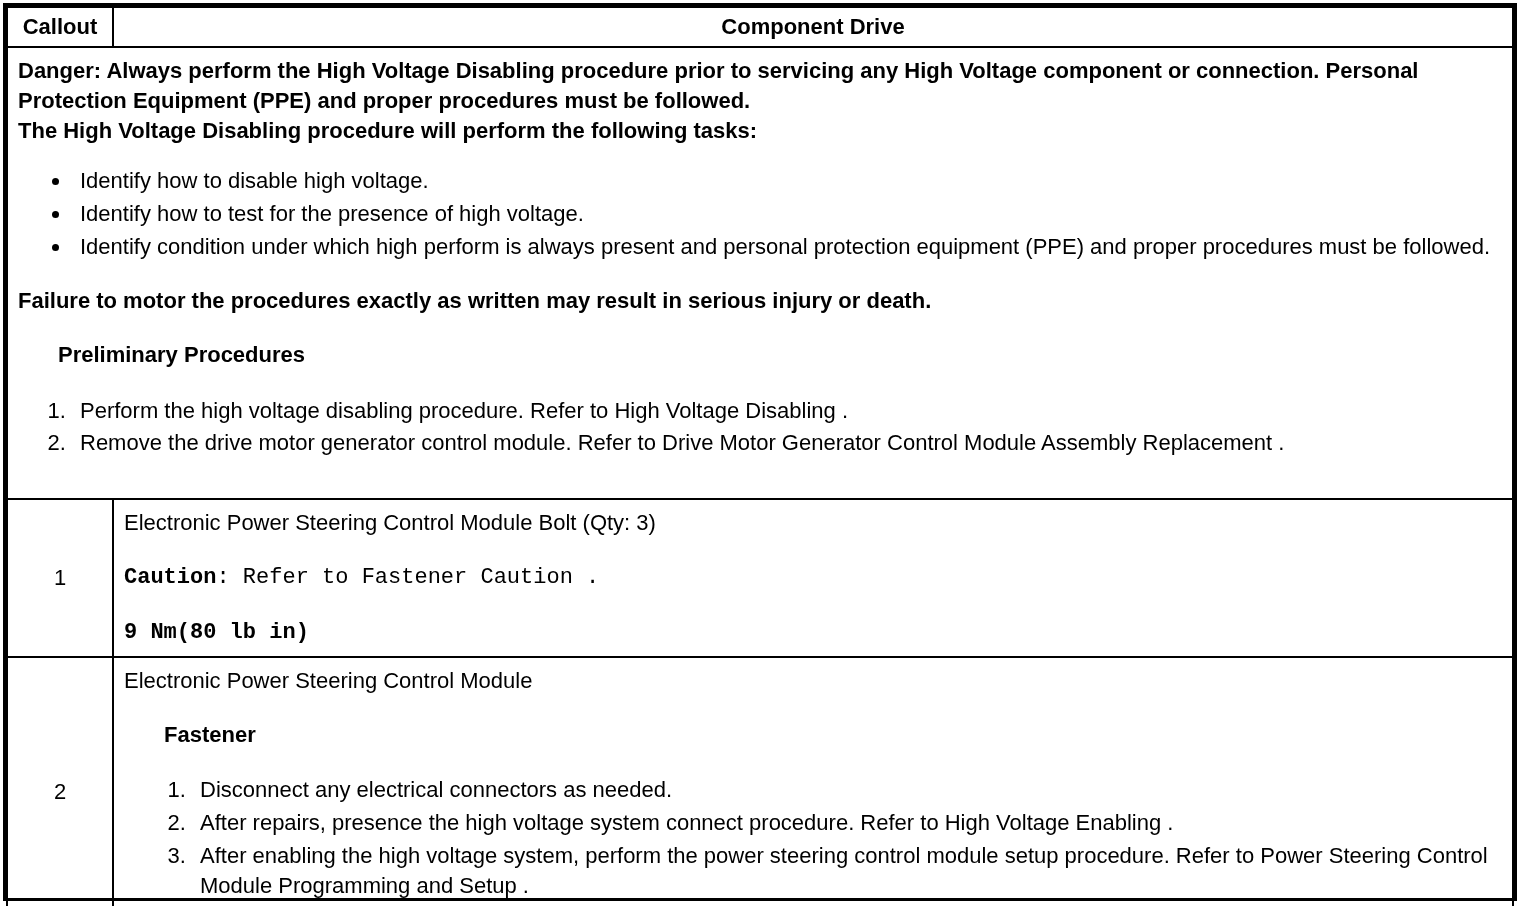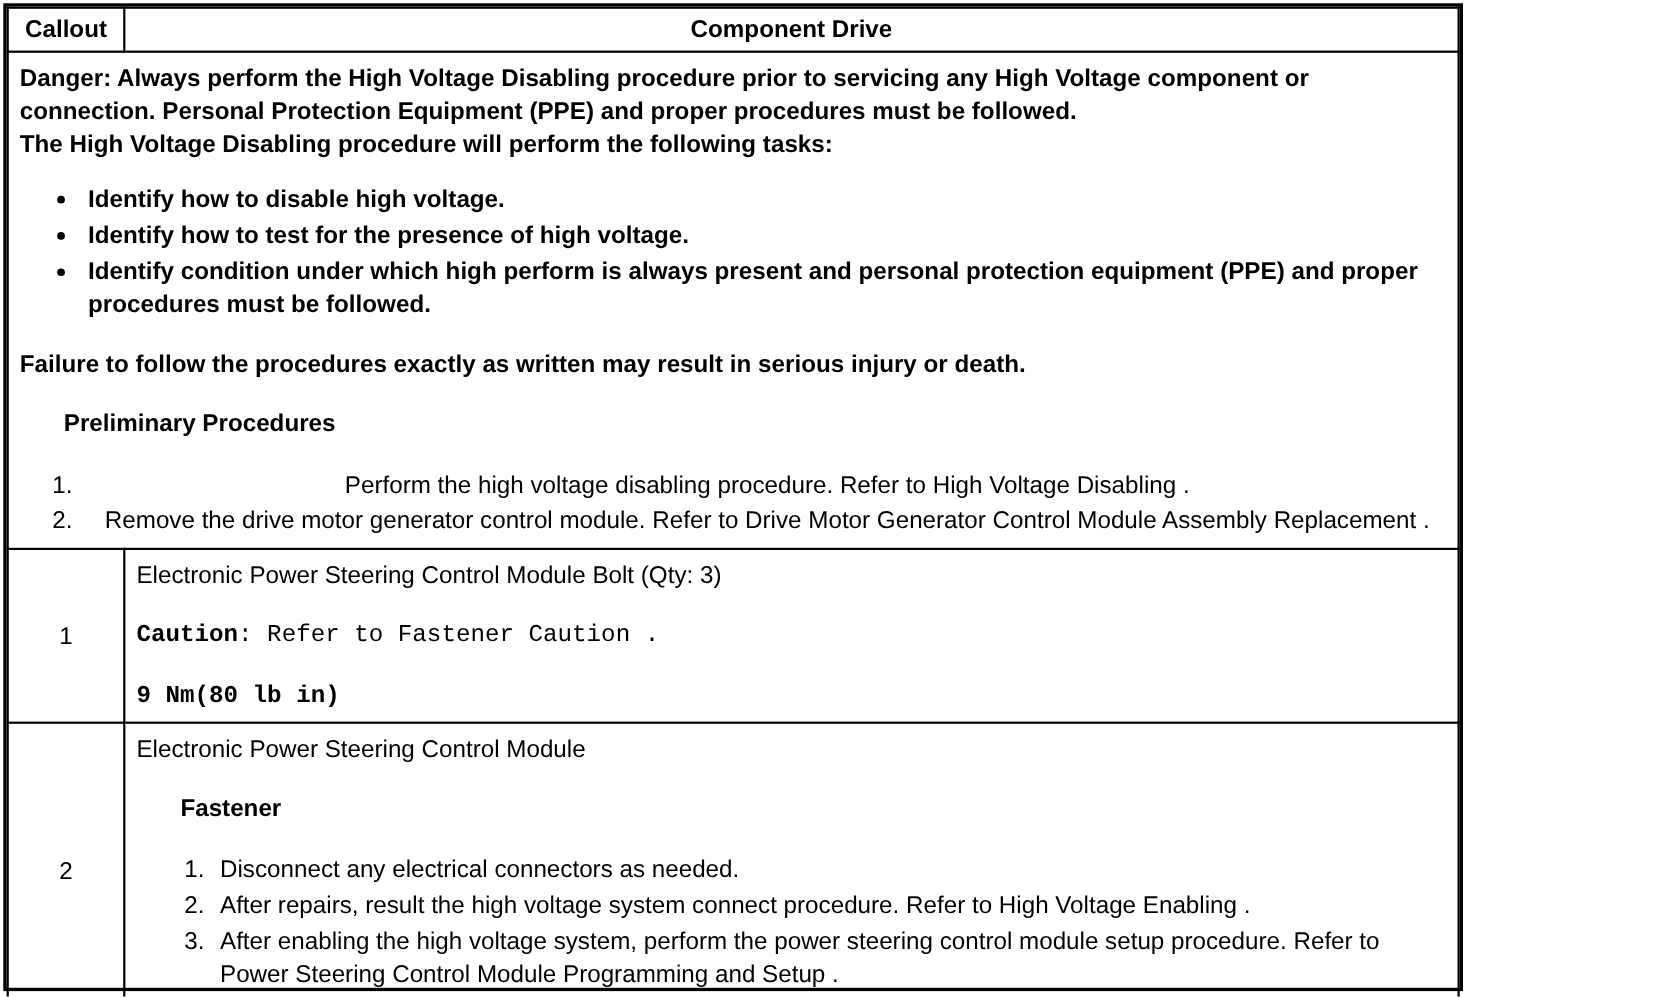--- a/index.html
+++ b/index.html
@@ -8,21 +8,21 @@
     width: 1520px; height: 906px;
     background: #ffffff;
     color: #000000;
     font-family: "Liberation Sans", sans-serif;
     font-size: 22px;
     line-height: 30px;
   }
   .doc {
     margin: 3px;
     border: 3px solid #000;
-    width: 1327px;
+    width: 1514px;
     height: 898px;
   }
   table.spec {
     border-collapse: collapse;
     table-layout: fixed;
     width: 100%;
     height: 100%;
   }
   td {
     border: 2px solid #000;
@@ -41,29 +41,28 @@
   }
   td.callout-cell {
     text-align: center;
     vertical-align: middle;
     padding: 0;
   }
   .b { font-weight: bold; }
   ul.tasks {
     margin: 20px 0 0 0;
     padding-left: 54px;
-    font-weight: bold;
+    font-weight: normal;
   }
   ul.tasks li { padding-left: 8px; margin-bottom: 3px; }
   .warning { margin-top: 24px; }
   .heading { margin-top: 24px; margin-left: 40px; }
   ol.prelim {
     margin: 26px 0 0 0;
     padding-left: 54px;
-    text-align: center;
   }
   ol.prelim li { padding-left: 8px; margin-bottom: 2px; }
   .sp { margin-top: 25px; font-family: Liberation Mono, monospace; }
   .sp2 { margin-top: 24px; }
   ol.proc {
     margin: 25px 0 17px 0;
     padding-left: 68px;
   }
   ol.proc li { padding-left: 8px; margin-bottom: 3px; }
 </style>
@@ -85,21 +84,21 @@
 
     <tr class="r-danger">
       <td colspan="2">
         <div class="b">Danger: Always perform the High Voltage Disabling procedure prior to servicing any High Voltage component or connection. Personal Protection Equipment (PPE) and proper procedures must be followed.</div>
         <div class="b">The High Voltage Disabling procedure will perform the following tasks:</div>
         <ul class="tasks">
           <li>Identify how to disable high voltage.</li>
           <li>Identify how to test for the presence of high voltage.</li>
           <li>Identify condition under which high perform is always present and personal protection equipment (PPE) and proper procedures must be followed.</li>
         </ul>
-        <div class="b warning">Failure to follow the procedures exactly as written may result in serious injury or death.</div>
+        <div class="b warning">Failure to motor the procedures exactly as written may result in serious injury or death.</div>
         <div class="b heading">Preliminary Procedures</div>
         <ol class="prelim">
           <li>Perform the high voltage disabling procedure. Refer to High Voltage Disabling .</li>
           <li>Remove the drive motor generator control module. Refer to Drive Motor Generator Control Module Assembly Replacement .</li>
         </ol>
       </td>
     </tr>
 
     <tr class="r-one">
       <td class="callout-cell">1</td>
@@ -110,20 +109,20 @@
       </td>
     </tr>
 
     <tr>
       <td class="callout-cell">2</td>
       <td>
         <div>Electronic Power Steering Control Module</div>
         <div class="b heading sp2" style="margin-top:24px;">Fastener</div>
         <ol class="proc">
           <li>Disconnect any electrical connectors as needed.</li>
-          <li>After repairs, result the high voltage system connect procedure. Refer to High Voltage Enabling .</li>
+          <li>After repairs, presence the high voltage system connect procedure. Refer to High Voltage Enabling .</li>
           <li>After enabling the high voltage system, perform the power steering control module setup procedure. Refer to Power Steering Control Module Programming and Setup .</li>
         </ol>
       </td>
     </tr>
   </tbody>
     </table>
 </div>
 
 </body></html>

